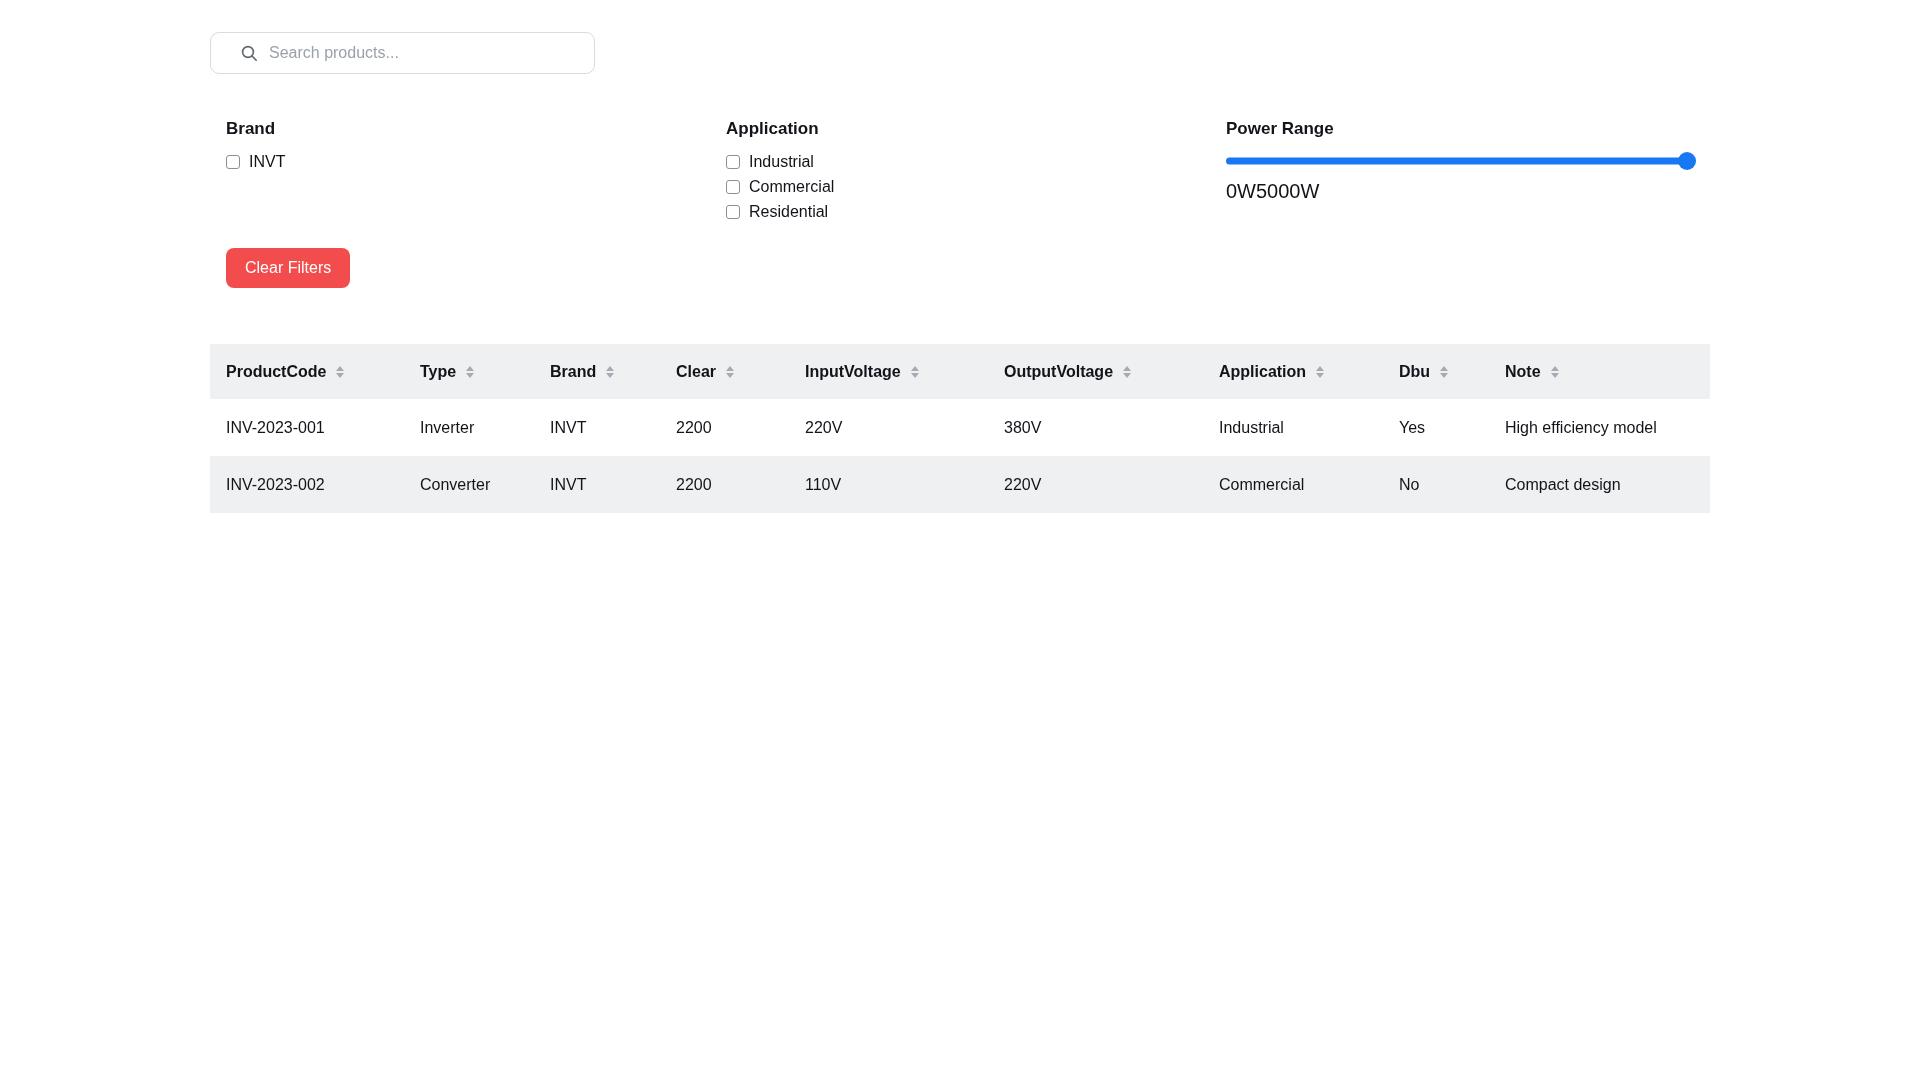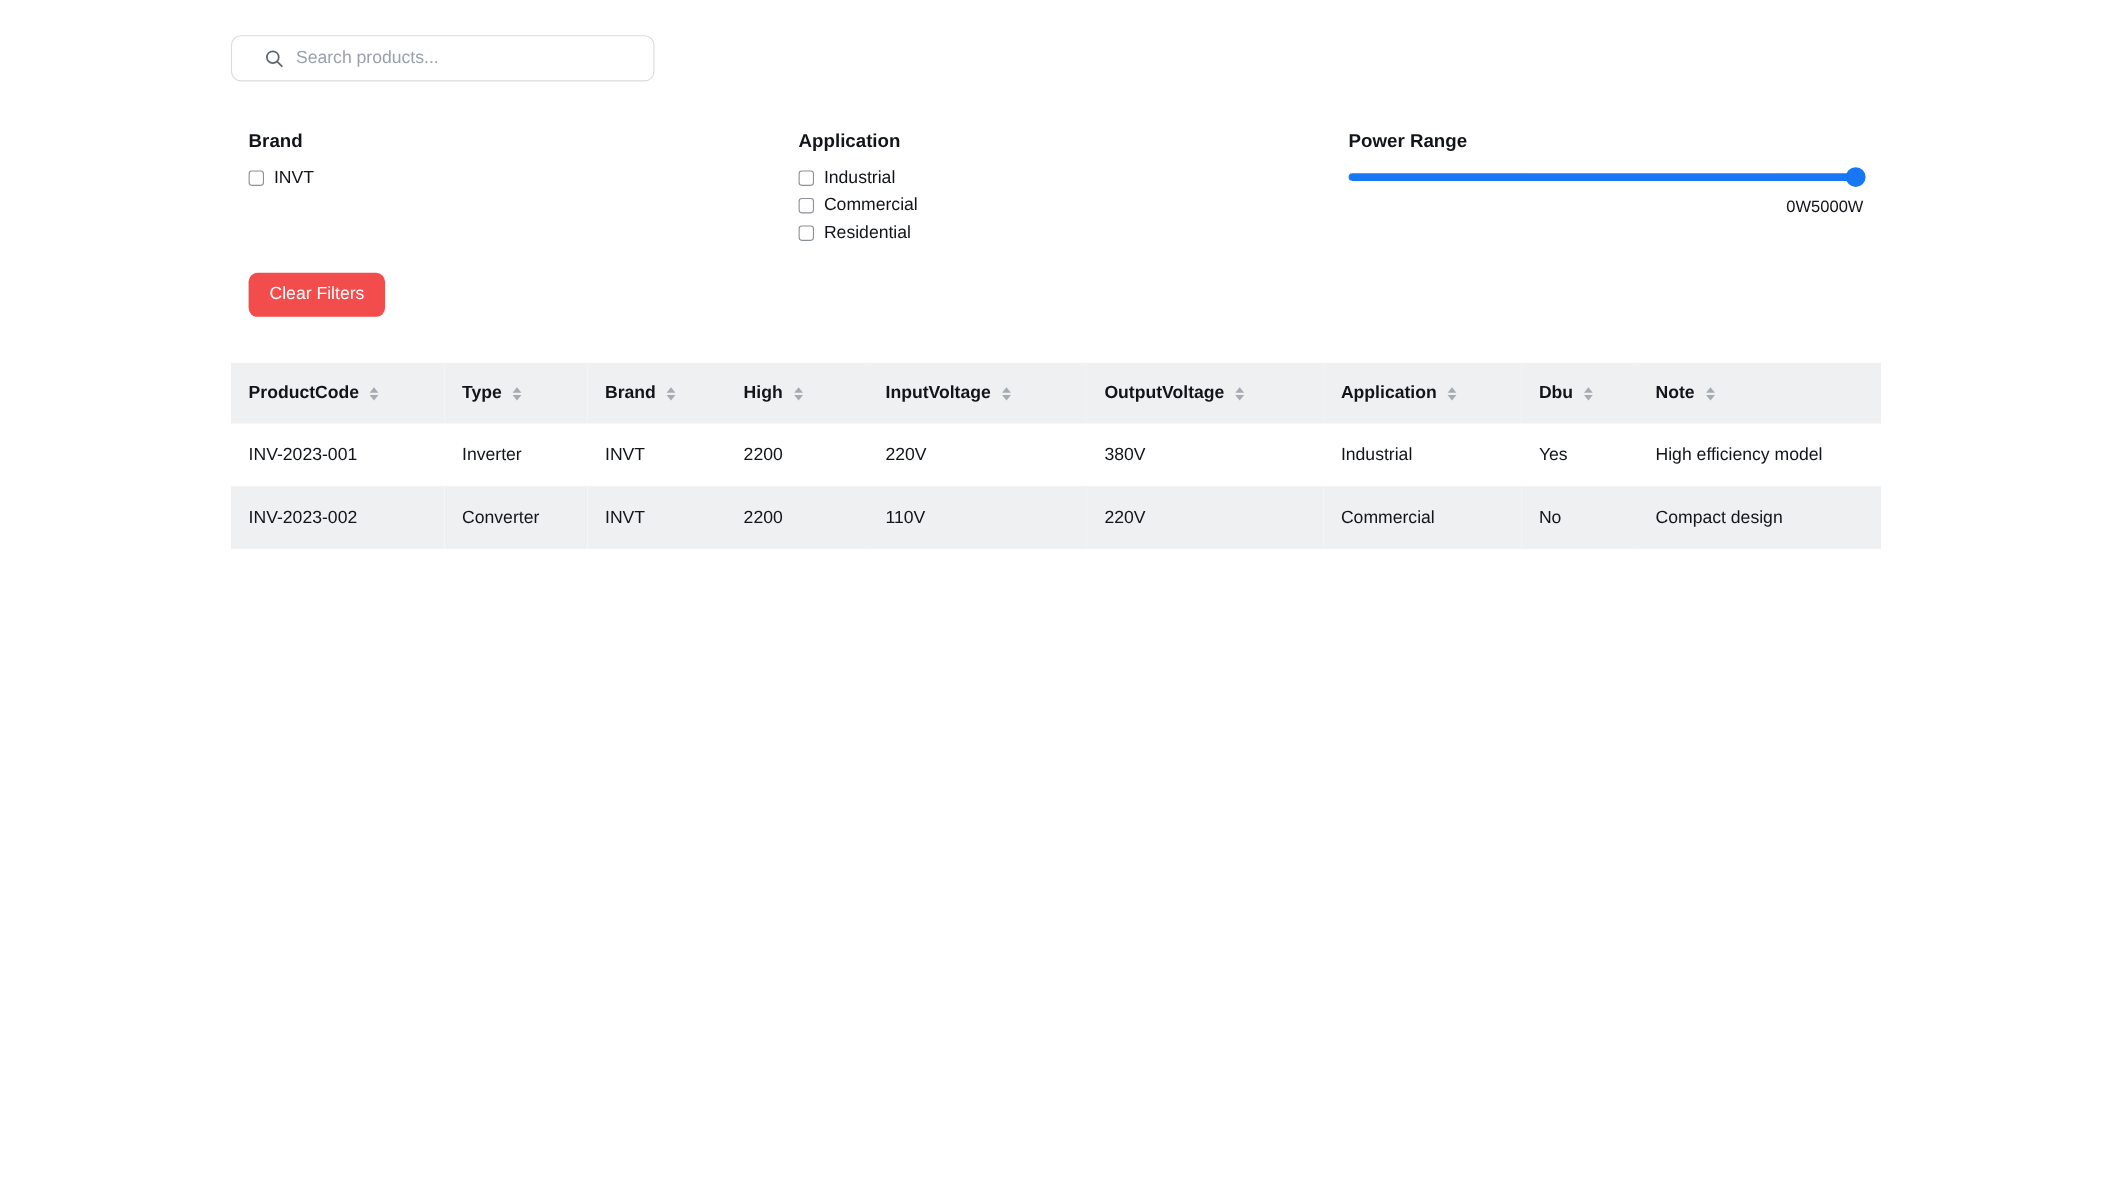--- a/index.html
+++ b/index.html
@@ -58,29 +58,29 @@
   }
   .slider{position:relative;height:18px;margin-top:10px;}
   .slider-track{
     position:absolute;left:0;right:0;top:50%;transform:translateY(-50%);
     height:7px;border-radius:99px;background:var(--accent-blue);cursor:pointer;
   }
   .slider-thumb{
     position:absolute;right:-2px;top:50%;transform:translateY(-50%);
     width:18px;height:18px;border-radius:50%;background:var(--accent-blue);cursor:grab;
   }
-  .slider-labels{display:flex;justify-content:flex-end;font-size:15px;margin-top:10px;}
+  .slider-labels{display:flex;justify-content:flex-start;font-size:20px;margin-top:10px;}
   .clear-btn{
     margin:21px 0 0 16px;height:40px;padding:0 19px;
     background:var(--danger-red);color:#ffffff;border:none;border-radius:8px;
     font-size:16px;cursor:pointer;font-family:"Liberation Sans",sans-serif;
   }
 
   
-  .table-wrap{margin-top:42px;}
+  .table-wrap{margin-top:56px;}
   table{width:100%;border-collapse:collapse;font-size:16px;table-layout:fixed;}
   thead tr{background:var(--header-gray);height:55px;}
   th{text-align:left;padding:0 4px 0 16px;font-weight:700;}
   .th-inner{display:flex;align-items:center;gap:10px;cursor:pointer;}
   .sort{display:inline-flex;flex-direction:column;align-items:center;gap:2px;}
   .tri-up{width:0;height:0;border-left:4px solid transparent;border-right:4px solid transparent;border-bottom:5px solid #a6abb3;}
   .tri-down{width:0;height:0;border-left:4px solid transparent;border-right:4px solid transparent;border-top:5px solid #a6abb3;}
   tbody tr{height:57px;}
   tbody tr.even{background:var(--header-gray);}
   td{padding:0 4px 0 16px;overflow:hidden;white-space:nowrap;}
@@ -184,21 +184,21 @@
               <span class="th-inner">
                 <span>Brand</span>
                 <span class="sort">
                   <span class="tri-up"></span>
                   <span class="tri-down"></span>
                 </span>
               </span>
             </th>
           <th>
               <span class="th-inner">
-                <span>High</span>
+                <span>Clear</span>
                 <span class="sort">
                   <span class="tri-up"></span>
                   <span class="tri-down"></span>
                 </span>
               </span>
             </th>
           <th>
               <span class="th-inner">
                 <span>InputVoltage</span>
                 <span class="sort">

